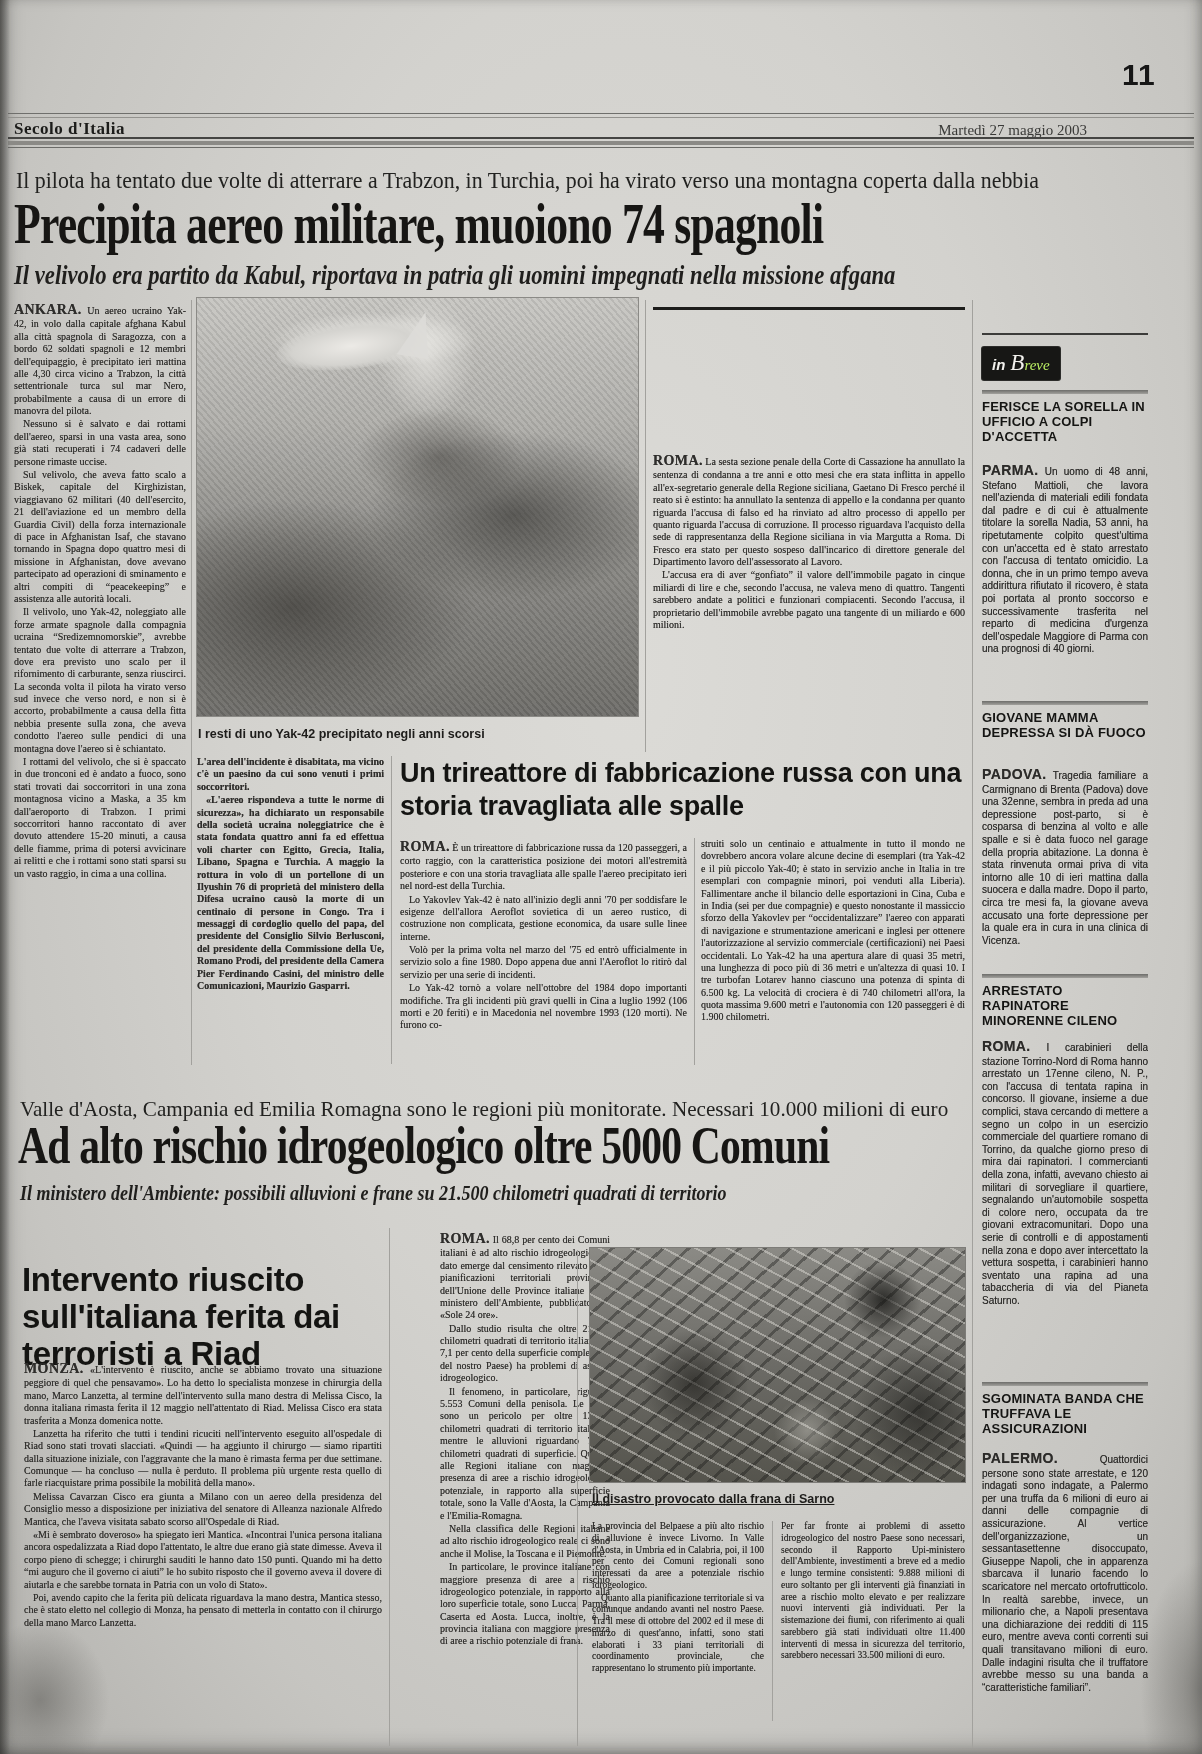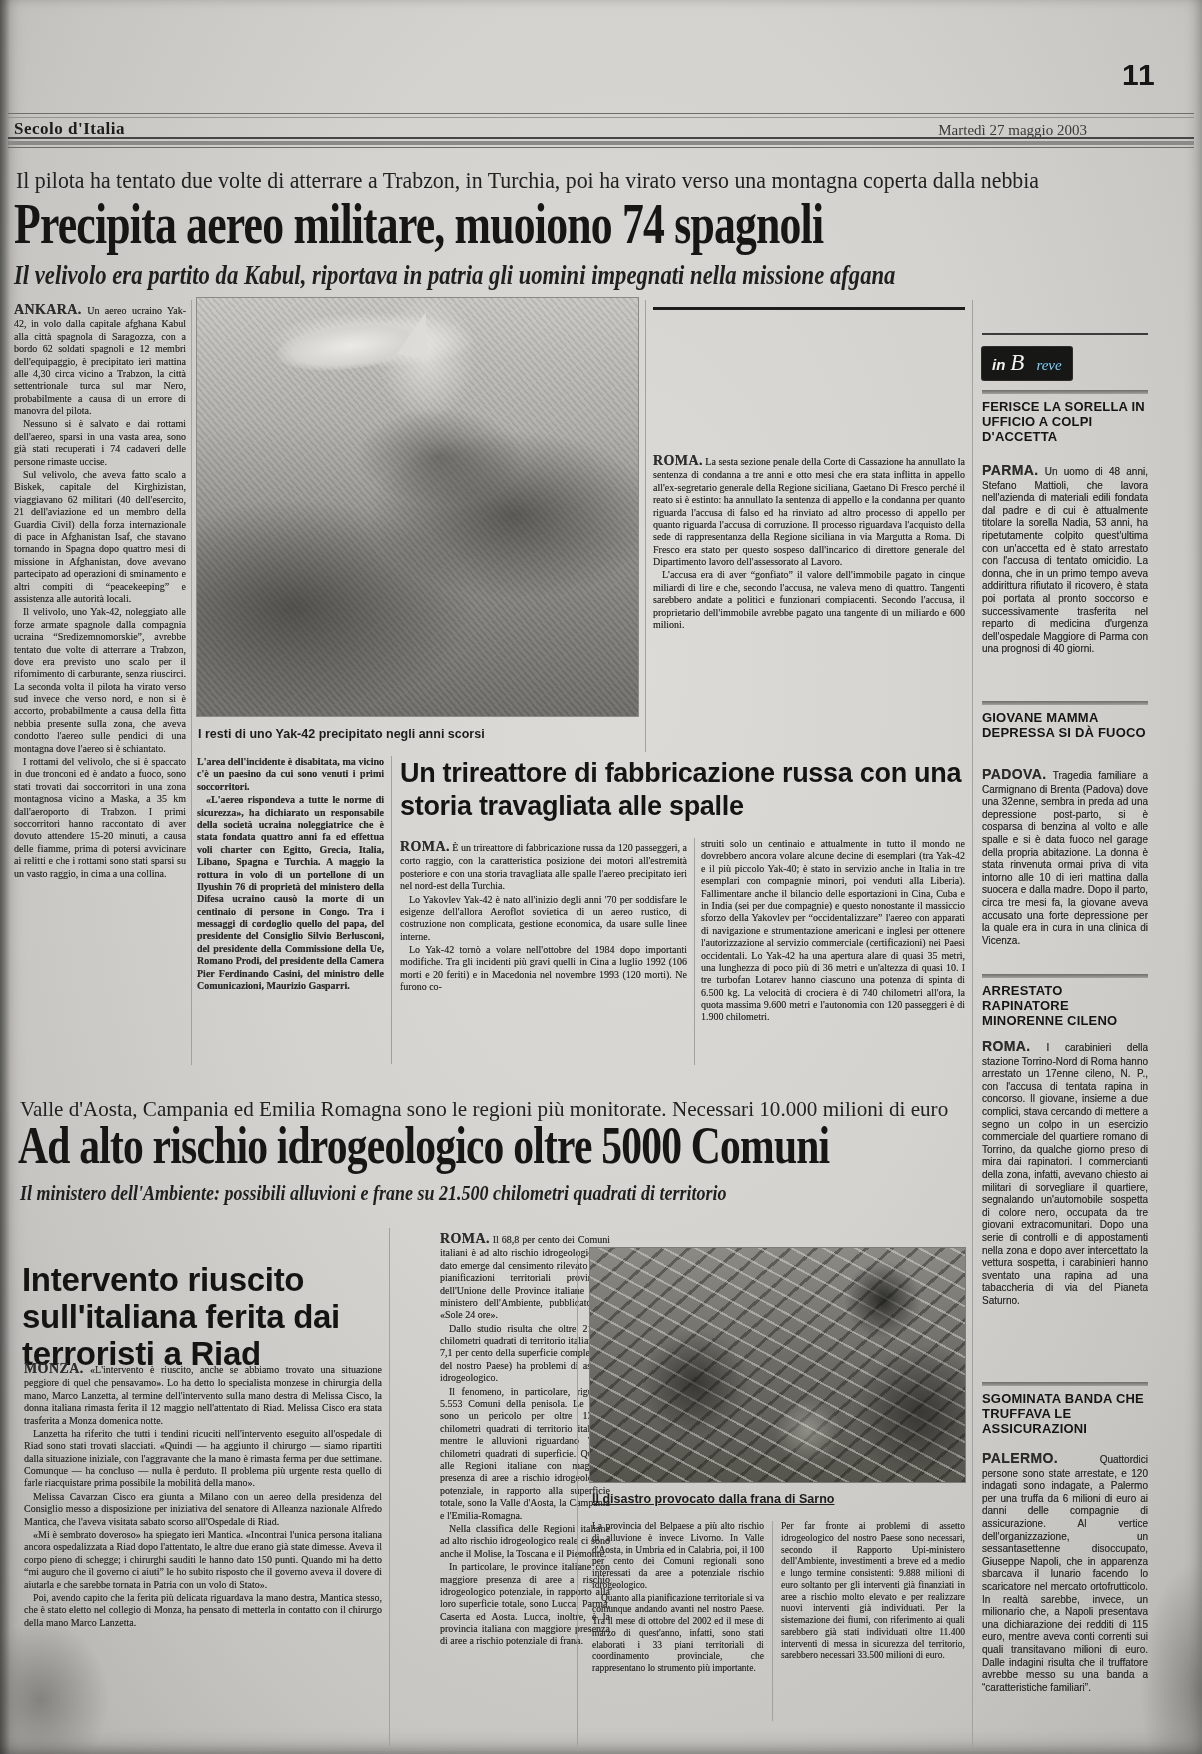--- a/index.html
+++ b/index.html
@@ -49,21 +49,21 @@
 
   .vrule{width:1px;background:#a2a19d;}
   .hrule-dark{background:#1d1d1b;height:3px;}
 
   
   .sb-title{font:bold 13px/1.15 "Liberation Sans",sans-serif;color:#151513;text-transform:uppercase;letter-spacing:.2px;}
   .sb-sep{height:4px;background:linear-gradient(#6d6d6a,#a2a19d);}
   .ib-box{background:#171715;border-radius:2px;padding:3px 10px 4px;display:inline-block;box-shadow:0 0 0 1px #2c2c2a;}
   .ib-in{font:bold italic 15px "Liberation Sans",sans-serif;color:#f2f1ed;margin-right:5px;}
   .ib-b{font:italic 23px "Liberation Serif",serif;color:#f2f1ed;}
-  .ib-reve{font:italic 15px "Liberation Serif",serif;color:#7dd3fc;margin-left:12px;}
+  .ib-reve{font:italic 15px "Liberation Serif",serif;color:#bef264;}
 
   
   .photo1{
     background:
       radial-gradient(ellipse 150px 40px at 40% 10%, rgba(240,239,235,.95) 0%, rgba(240,239,235,0) 70%),
       radial-gradient(ellipse 70px 90px at 52% 14%, rgba(225,224,220,.8) 0%, rgba(225,224,220,0) 70%),
       radial-gradient(ellipse 210px 120px at 72% 52%, rgba(42,41,38,.55) 0%, rgba(42,41,38,0) 70%),
       radial-gradient(ellipse 250px 150px at 22% 74%, rgba(50,48,44,.6) 0%, rgba(50,48,44,0) 72%),
       radial-gradient(ellipse 120px 70px at 55% 38%, rgba(66,64,60,.5) 0%, rgba(66,64,60,0) 70%),
       repeating-linear-gradient(49deg, rgba(0,0,0,.07) 0 2px, rgba(255,255,255,.05) 2px 5px),
@@ -131,20 +131,21 @@
   <div class="abs hrule-dark" style="left:653px;top:307px;width:312px;"></div>
   <div class="abs copy" style="left:653px;top:452px;width:312px;height:318px;">
     <p><span class="city">Roma.</span> <span>La sesta sezione penale della Corte di Cassazione ha annullato la sentenza di condanna a tre anni e otto mesi che era stata inflitta in appello all'ex-segretario generale della Regione siciliana, Gaetano Di Fresco perché il reato si è estinto: ha annullato la sentenza di appello e la condanna per quanto riguarda l'accusa di falso ed ha rinviato ad altro processo di appello per quanto riguarda l'accusa di corruzione. Il processo riguardava l'acquisto della sede di rappresentanza della Regione siciliana in via Margutta a Roma. Di Fresco era stato per questo sospeso dall'incarico di direttore generale del Dipartimento lavoro dell'assessorato al Lavoro.</span></p>
     <p>L'accusa era di aver “gonfiato” il valore dell'immobile pagato in cinque miliardi di lire e che, secondo l'accusa, ne valeva meno di quattro. Tangenti sarebbero andate a politici e funzionari compiacenti. Secondo l'accusa, il proprietario dell'immobile avrebbe pagato una tangente di un miliardo e 600 milioni.</p>
   </div>
 
   <div class="abs sansband" style="left:400px;top:757px;width:566px;">Un trireattore di fabbricazione russa con una storia travagliata alle spalle</div>
   <div class="abs copy" style="left:400px;top:838px;width:287px;height:227px;">
     <p><span class="city">Roma.</span> <span>È un trireattore di fabbricazione russa da 120 passeggeri, a corto raggio, con la caratteristica posizione dei motori all'estremità posteriore e con una storia travagliata alle spalle l'aereo precipitato ieri nel nord-est della Turchia.</span></p>
     <p>Lo Yakovlev Yak-42 è nato all'inizio degli anni '70 per soddisfare le esigenze dell'allora Aeroflot sovietica di un aereo rustico, di costruzione non complicata, gestione economica, da usare sulle linee interne.</p>
+    <p>Volò per la prima volta nel marzo del '75 ed entrò ufficialmente in servizio solo a fine 1980. Dopo appena due anni l'Aeroflot lo ritirò dal servizio per una serie di incidenti.</p>
     <p>Lo Yak-42 tornò a volare nell'ottobre del 1984 dopo importanti modifiche. Tra gli incidenti più gravi quelli in Cina a luglio 1992 (106 morti e 20 feriti) e in Macedonia nel novembre 1993 (120 morti). Ne furono co-</p>
   </div>
   <div class="abs vrule" style="left:694px;top:838px;height:227px;"></div>
   <div class="abs copy" style="left:701px;top:838px;width:264px;height:227px;">
     <p>struiti solo un centinaio e attualmente in tutto il mondo ne dovrebbero ancora volare alcune decine di esemplari (tra Yak-42 e il più piccolo Yak-40; è stato in servizio anche in Italia in tre esemplari con compagnie minori, poi venduti alla Liberia). Fallimentare anche il bilancio delle esportazioni in Cina, Cuba e in India (sei per due compagnie) e questo nonostante il massiccio sforzo della Yakovlev per “occidentalizzare” l'aereo con apparati di navigazione e strumentazione americani e inglesi per ottenere l'autorizzazione al servizio commerciale (certificazioni) nei Paesi occidentali. Lo Yak-42 ha una apertura alare di quasi 35 metri, una lunghezza di poco più di 36 metri e un'altezza di quasi 10. I tre turbofan Lotarev hanno ciascuno una potenza di spinta di 6.500 kg. La velocità di crociera è di 740 chilometri all'ora, la quota massima 9.600 metri e l'autonomia con 120 passeggeri è di 1.900 chilometri.</p>
   </div>
 
   <div class="abs vrule" style="left:972px;top:300px;height:1448px;"></div>
 
   <div class="abs" style="left:982px;top:333px;width:166px;height:2px;background:#3c3c3a;"></div>

